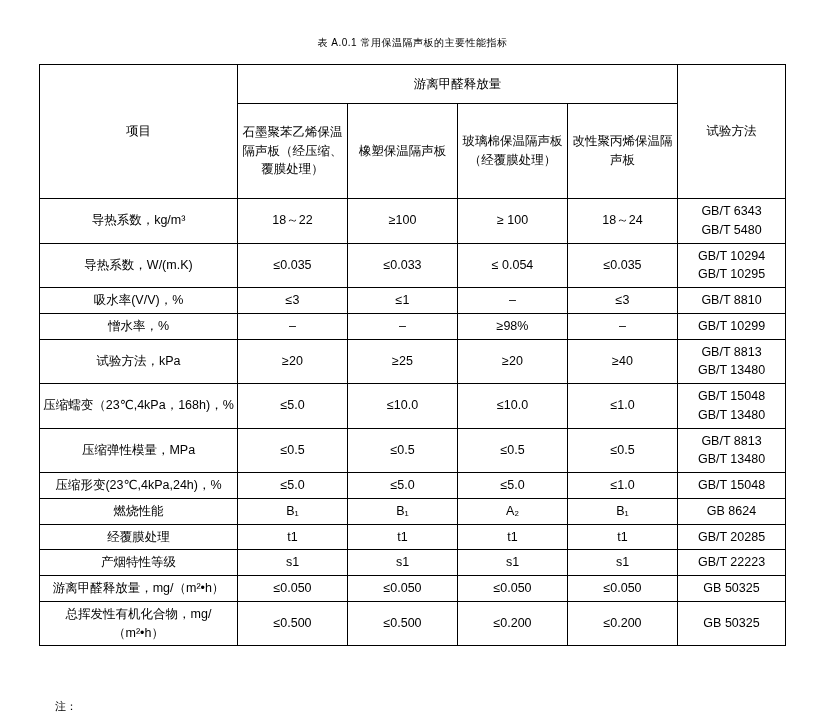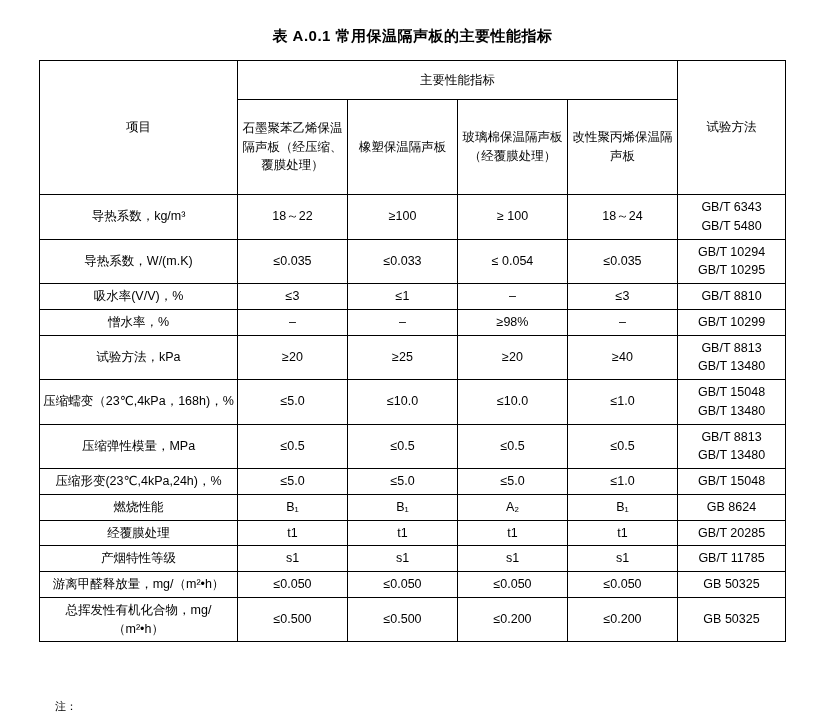--- a/index.html
+++ b/index.html
@@ -15,24 +15,24 @@
     overflow: hidden;
   }
   .page {
     position: relative;
     width: 825px;
     height: 714px;
     box-sizing: border-box;
   }
   .table-title {
     text-align: center;
-    font-size: 15px;
-    font-weight: bold;
+    font-size: 10px;
+    font-weight: normal;
     letter-spacing: 0.5px;
-    padding-top: 27px;
+    padding-top: 36px;
     padding-bottom: 14px;
     font-family: "Liberation Sans", "DejaVu Sans", sans-serif;
   }
   table.spec {
     border-collapse: collapse;
     margin: 0 auto;
     width: 715px;
     table-layout: fixed;
   }
   table.spec td, table.spec th {
@@ -87,21 +87,21 @@
       <col class="col-item">
       <col class="col-v">
       <col class="col-v">
       <col class="col-v">
       <col class="col-v">
       <col class="col-method">
     </colgroup>
     <tbody>
       <tr>
         <td class="head-main" rowspan="2">项目</td>
-        <td class="head-main" colspan="4">主要性能指标</td>
+        <td class="head-main" colspan="4">游离甲醛释放量</td>
         <td class="head-main" rowspan="2">试验方法</td>
       </tr>
       <tr>
         <td class="head-sub">石墨聚苯乙烯保温隔声板（经压缩、覆膜处理）</td>
         <td class="head-sub">橡塑保温隔声板</td>
         <td class="head-sub">玻璃棉保温隔声板（经覆膜处理）</td>
         <td class="head-sub">改性聚丙烯保温隔声板</td>
       </tr>
 
       <tr>
@@ -208,21 +208,21 @@
         <td>t1</td>
         <td class="method">GB/T 20285</td>
       </tr>
 
       <tr>
         <td class="item-cell">产烟特性等级</td>
         <td>s1</td>
         <td>s1</td>
         <td>s1</td>
         <td>s1</td>
-        <td class="method">GB/T 11785</td>
+        <td class="method">GB/T 22223</td>
       </tr>
 
       <tr>
         <td class="item-cell">游离甲醛释放量，mg/（m²•h）</td>
         <td>≤0.050</td>
         <td>≤0.050</td>
         <td>≤0.050</td>
         <td>≤0.050</td>
         <td class="method">GB 50325</td>
       </tr>

